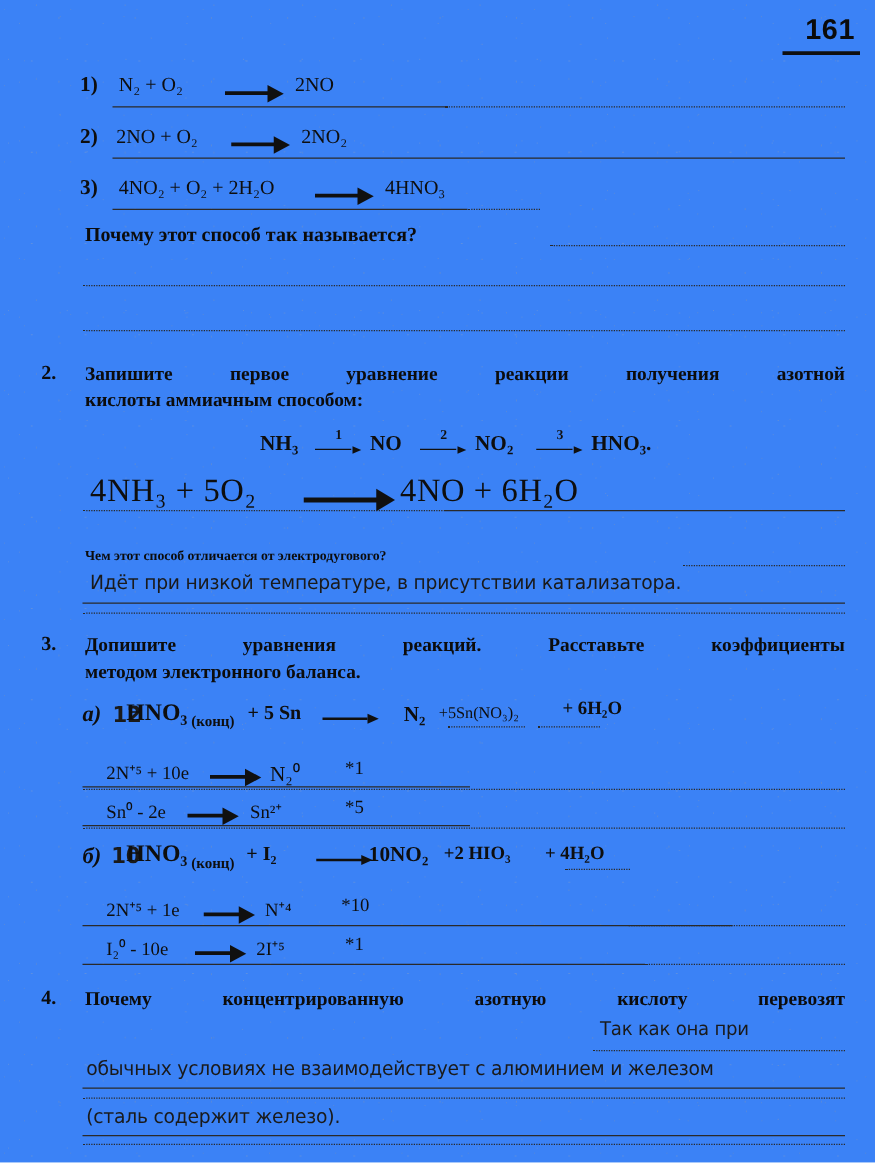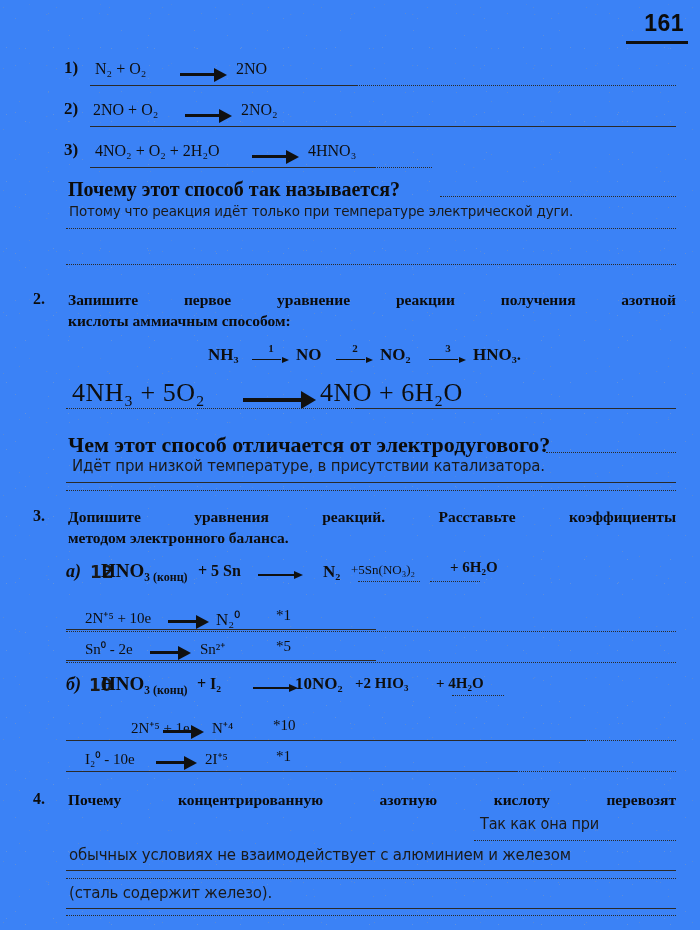--- a/index.html
+++ b/index.html
@@ -193,24 +193,23 @@
   <div class="formula" style="left:64px; top:140px; font-size:17px; font-weight:700;">3)</div>
   <div class="formula" style="left:95px; top:142px; font-size:16px;">4NO₂ + O₂ + 2H₂O</div>
   <span class="arrow thick" style="position:absolute; left:252px; top:155px; width:46px;">
       <i style="width:36px;"></i>
       <b></b>
     </span>
   <div class="formula" style="left:308px; top:142px; font-size:16px;">4HNO₃</div>
   <div class="rule-solid" style="left:90px; top:167px; width:284px;"></div>
   <div class="rule-dot" style="left:374px; top:167px; width:58px;"></div>
 
-  <div class="q-text" style="left:68px; top:179px; font-size:20px;">Почему этот способ так называется?</div>
+  <div class="q-text" style="left:68px; top:179px; font-size:16px;">Почему этот способ так называется?</div>
   <div class="rule-dot" style="left:440px; top:196px; width:236px;"></div>
 
-  <div class="hand" style="left:69px; top:203px; font-size:13.5px;">Потому что реакция идёт только при температуре электрической дуги.</div>
   <div class="rule-dot" style="left:66px; top:228px; width:610px;"></div>
   <div class="rule-dot" style="left:66px; top:264px; width:610px;"></div>
 
   <div class="q-num" style="left:33px; top:290px;">2.</div>
   <div class="q-text justify" style="left:68px; top:290px; width:608px;">Запишите первое уравнение реакции получения азотной</div>
   <div class="q-text just-left" style="left:68px; top:311px; width:608px;">кислоты аммиачным способом:</div>
 
   <div class="formula" style="left:208px; top:345px; font-size:17px; font-weight:700;">NH₃</div>
   <span class="chain-step" style="position:absolute; left:252px; top:345px; width:38px; height:18px;">
     <span class="lbl" style="top:-3px;">1</span>
@@ -239,21 +238,21 @@
 
   <div class="formula" style="left:72px; top:378px; font-size:26px; letter-spacing:.5px;">4NH₃ + 5O₂</div>
   <span class="arrow thick" style="position:absolute; left:243px; top:398px; width:72px;">
       <i style="width:60px; height:4px;"></i>
       <b style="border-width:9px 0 9px 15px;"></b>
     </span>
   <div class="formula" style="left:320px; top:378px; font-size:26px; letter-spacing:.5px;">4NO + 6H₂O</div>
   <div class="rule-dot" style="left:66px; top:408px; width:290px;"></div>
   <div class="rule-solid" style="left:356px; top:408px; width:320px;"></div>
 
-  <div class="q-text" style="left:68px; top:435px; font-size:22px;">Чем этот способ отличается от электродугового?</div>
+  <div class="q-text" style="left:68px; top:435px; font-size:11px;">Чем этот способ отличается от электродугового?</div>
   <div class="rule-dot" style="left:546px; top:452px; width:130px;"></div>
 
   <div class="hand" style="left:72px; top:457px; font-size:15px;">Идёт при низкой температуре, в присутствии катализатора.</div>
   <div class="rule-solid" style="left:66px; top:482px; width:610px;"></div>
   <div class="rule-dot" style="left:66px; top:490px; width:610px;"></div>
 
   <div class="q-num" style="left:33px; top:507px;">3.</div>
   <div class="q-text just-left" style="left:68px; top:528px; width:608px;">методом электронного баланса.</div>
   <div class="q-text justify" style="left:68px; top:507px; width:608px;">Допишите уравнения реакций. Расставьте коэффициенты</div>
 
@@ -299,21 +298,21 @@
   <div class="formula" style="left:197px; top:675px; font-size:16px; font-weight:700;">+  I₂</div>
   <span class="arrow thin" style="position:absolute; left:253px; top:687px; width:44px;">
       <i style="width:37px;"></i>
       <b></b>
     </span>
   <div class="formula" style="left:295px; top:674px; font-size:17px; font-weight:700;">10NO₂</div>
   <div class="formula" style="left:355px; top:675px; font-size:15px; font-weight:700;">+2 HIO₃</div>
   <div class="formula" style="left:436px; top:675px; font-size:15px; font-weight:700;">+ 4H₂O</div>
   <div class="rule-dot" style="left:452px; top:695px; width:52px;"></div>
 
-  <div class="formula" style="left:85px; top:717px; font-size:15px;margin-left:46px;">2N⁺⁵ + 1e</div>
+  <div class="formula" style="left:85px; top:717px; font-size:15px;">2N⁺⁵ + 1e</div>
   <span class="arrow thick" style="position:absolute; left:163px; top:730px; width:40px;">
       <i style="width:31px;"></i>
       <b></b>
     </span>
   <div class="formula" style="left:212px; top:717px; font-size:15px;">N⁺⁴</div>
   <div class="formula" style="left:273px; top:717px; font-size:15px;">*10</div>
   <div class="rule-solid" style="left:66px; top:740px; width:520px;"></div>
   <div class="rule-dot" style="left:500px; top:740px; width:176px;"></div>
 
   <div class="formula" style="left:85px; top:748px; font-size:15px;">I₂⁰ - 10e</div>

